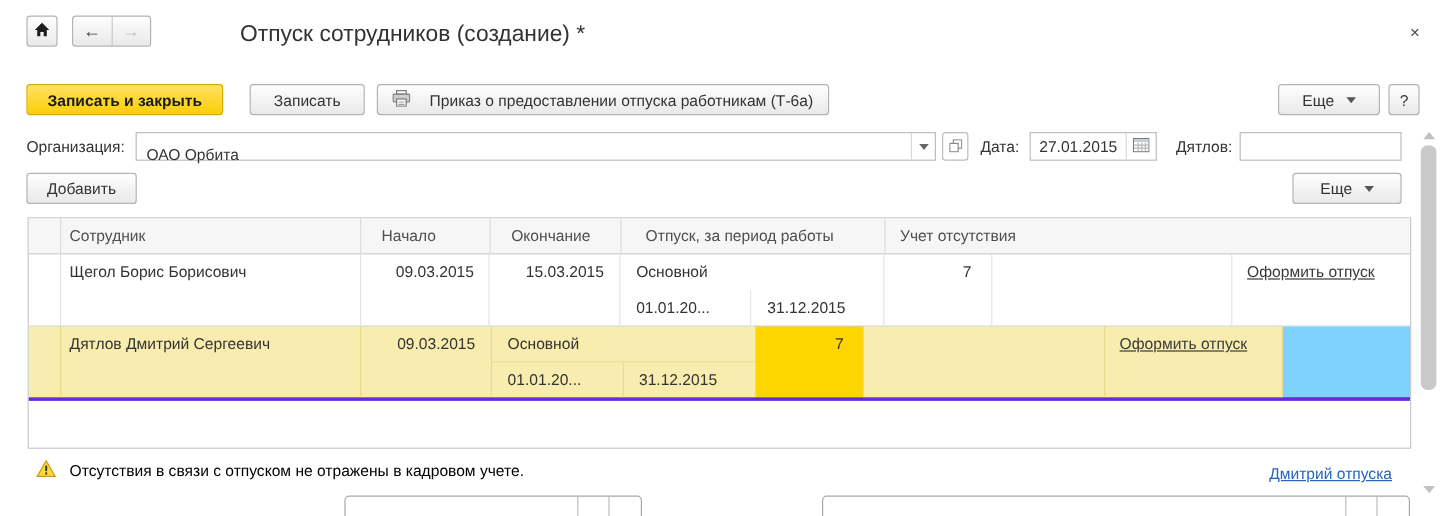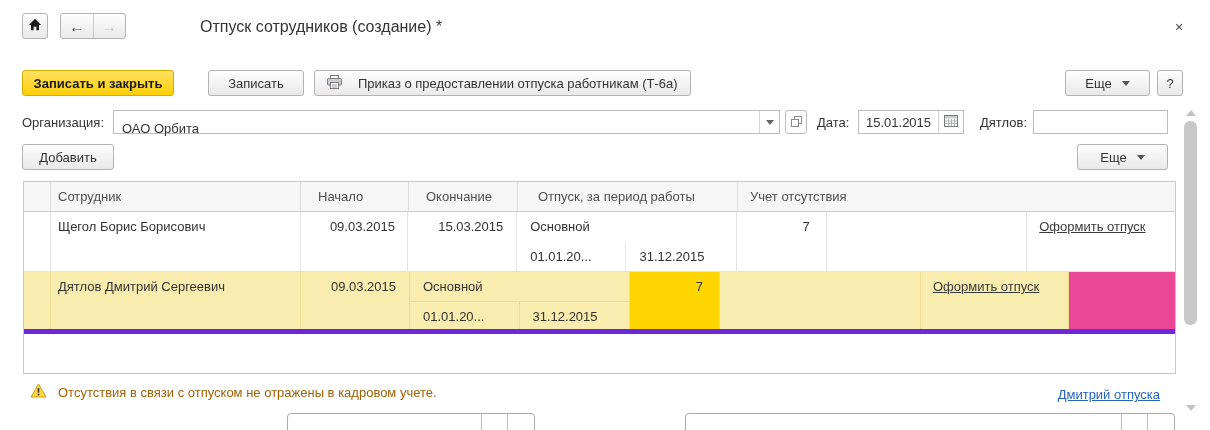--- a/index.html
+++ b/index.html
@@ -15,26 +15,26 @@
   .caret { width:0; height:0; border-left:4px solid transparent; border-right:4px solid transparent;
            border-top:5px solid #555; display:inline-block; margin-left:10px; }
 
   
   .home-btn { left:22px; top:13px; width:26px; height:26px; padding:0; }
   .nav-group { position:absolute; left:60px; top:13px; width:66px; height:26px; display:flex;
                border:1px solid #b3b3b3; border-radius:3px; background:linear-gradient(#fefefe,#e9e9e9); }
   .nav-half { flex:1; display:flex; align-items:center; justify-content:center; font-size:15px; }
   .nav-half.back { border-right:1px solid #c9c9c9; color:#3a3a3a; }
   .nav-half.fwd { color:#c0c0c0; }
-  .page-title { position:absolute; left:200px; top:18px; font-size:16px; color:#333; }
+  .page-title { position:absolute; left:200px; top:18px; font-size:19px; color:#333; }
   .win-close { position:absolute; left:1168px; top:16px; width:22px; height:22px;
                display:flex; align-items:center; justify-content:center; color:#4a4a4a; font-size:14px; }
 
   
-  .b-savec { left:22px; top:70px; width:152px; }
+  .b-savec { left:22px; top:70px; width:164px; }
   .b-save  { left:208px; top:70px; width:96px; }
   .b-print { left:314px; top:70px; gap:16px; }
   .b-more1 { left:1065px; top:70px; width:85px; }
   .b-help  { left:1157px; top:70px; width:26px; padding:0; }
 
   
   .lbl { position:absolute; top:115px; color:#333; }
   .l-org { left:22px; } .l-date { left:817px; } .l-num { left:980px; }
   .field { position:absolute; top:110px; height:24px; border:1px solid #bdbdbd; background:#fff;
            display:flex; align-items:center; }
@@ -74,29 +74,29 @@
   .vac { padding:0; }
   .vl1 { height:30px; line-height:30px; padding-left:13px; }
   .vl2 { height:30px; display:flex; }
   .sub { width:110px; line-height:30px; padding-left:13px; }
   .subL { border-right:1px solid #e8e8e8; }
   .days { text-align:right; padding-right:16px; }
   .linkcell { padding-left:12px; }
   .rowlink { color:#3a3a3a; text-decoration:underline; line-height:30px; display:inline-block; }
 
   
-  .r2 { background:#ec4899; border-bottom:5px solid #6d28d9; }
+  .r2 { background:#7dd3fc; border-bottom:3px solid #6d28d9; }
   .r2 .cell { background:#f8ecae; border-right:1px solid #eddb90; }
   .r2 .subL { border-right:1px solid #eddb90; }
   .r2 .vl1 { border-bottom:1px solid #eddb90; }
   .r2 .days.focus { background:#ffd500; }
 
   
   .warn-row { position:absolute; left:30px; top:383px; display:flex; align-items:center; gap:11px; }
-  .warn-text { color:#a16207; }
+  .warn-text { color:#000000; }
   .footer-link { position:absolute; right:50px; top:387px; color:#2465c0; text-decoration:underline; }
 
   
   .bfield { position:absolute; top:413px; height:24px; border:1px solid #a9a9a9;
             border-radius:4px 4px 0 0; background:#fff; }
   .bf1 { left:287px; width:248px; }
   .bf2 { left:685px; width:490px; }
   .bstub { position:absolute; top:0; bottom:0; border-left:1px solid #bdbdbd; }
   .s1 { right:26px; } .s2 { right:52px; }
 
@@ -161,21 +161,21 @@
   <div class="open-btn">
     <span>
       <svg width="11" height="11" viewBox="0 0 11 11">
         <rect x="3.5" y="0.5" width="7" height="7" fill="#fff" stroke="#8a8a8a"></rect>
         <rect x="0.5" y="3.5" width="7" height="7" fill="#fff" stroke="#8a8a8a"></rect>
       </svg>
     </span>
   </div>
   <div class="lbl l-date">Дата:</div>
   <div class="field f-date">
-    <span class="val">15.01.2015</span>
+    <span class="val">27.01.2015</span>
     <span class="cal">
       <span>
         <svg width="14" height="12" viewBox="0 0 14 12">
           <rect x="0.5" y="0.5" width="13" height="11" fill="#fff" stroke="#7b7b7b"></rect>
           <rect x="1" y="1" width="12" height="2.5" fill="#c9ced3"></rect>
           <line x1="4.5" y1="4" x2="4.5" y2="11" stroke="#b5b5b5"></line>
           <line x1="7.5" y1="4" x2="7.5" y2="11" stroke="#b5b5b5"></line>
           <line x1="10.5" y1="4" x2="10.5" y2="11" stroke="#b5b5b5"></line>
           <line x1="1" y1="6" x2="13" y2="6" stroke="#b5b5b5"></line>
           <line x1="1" y1="8.5" x2="13" y2="8.5" stroke="#b5b5b5"></line>

